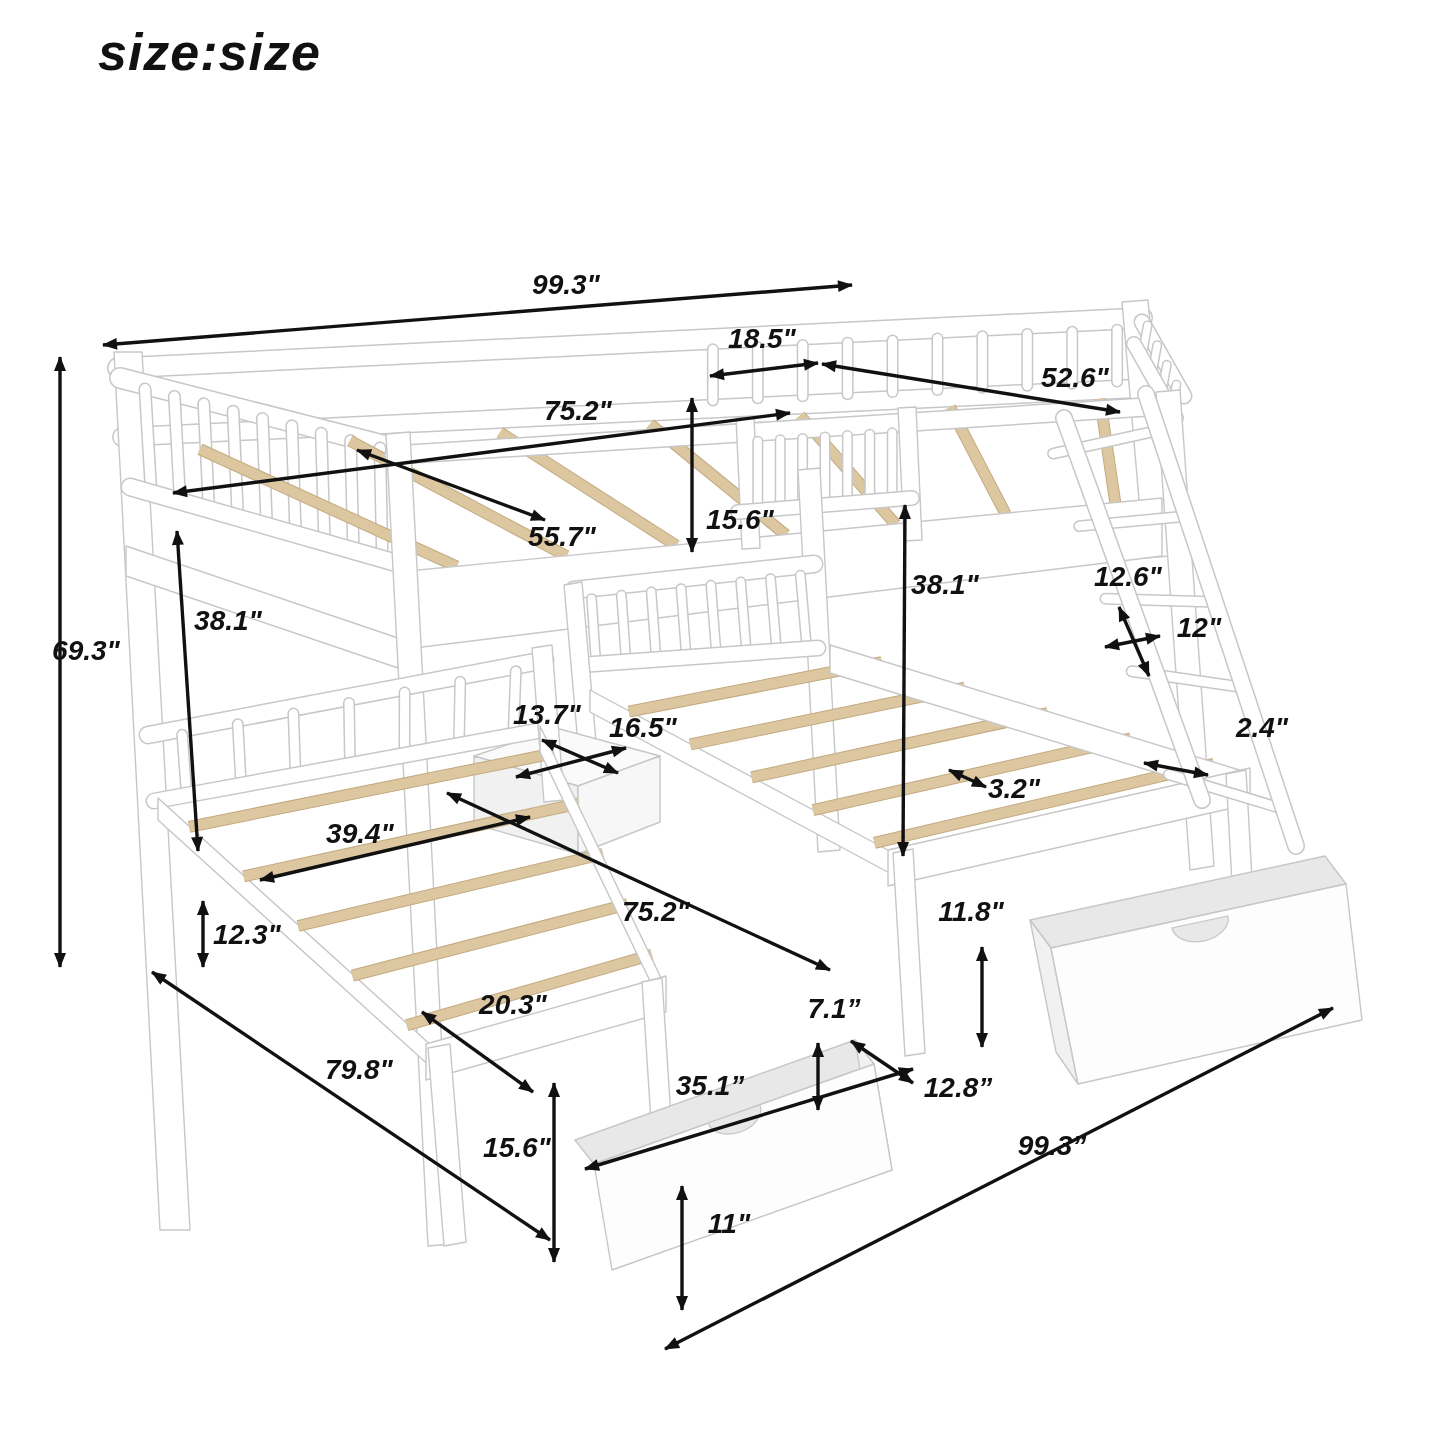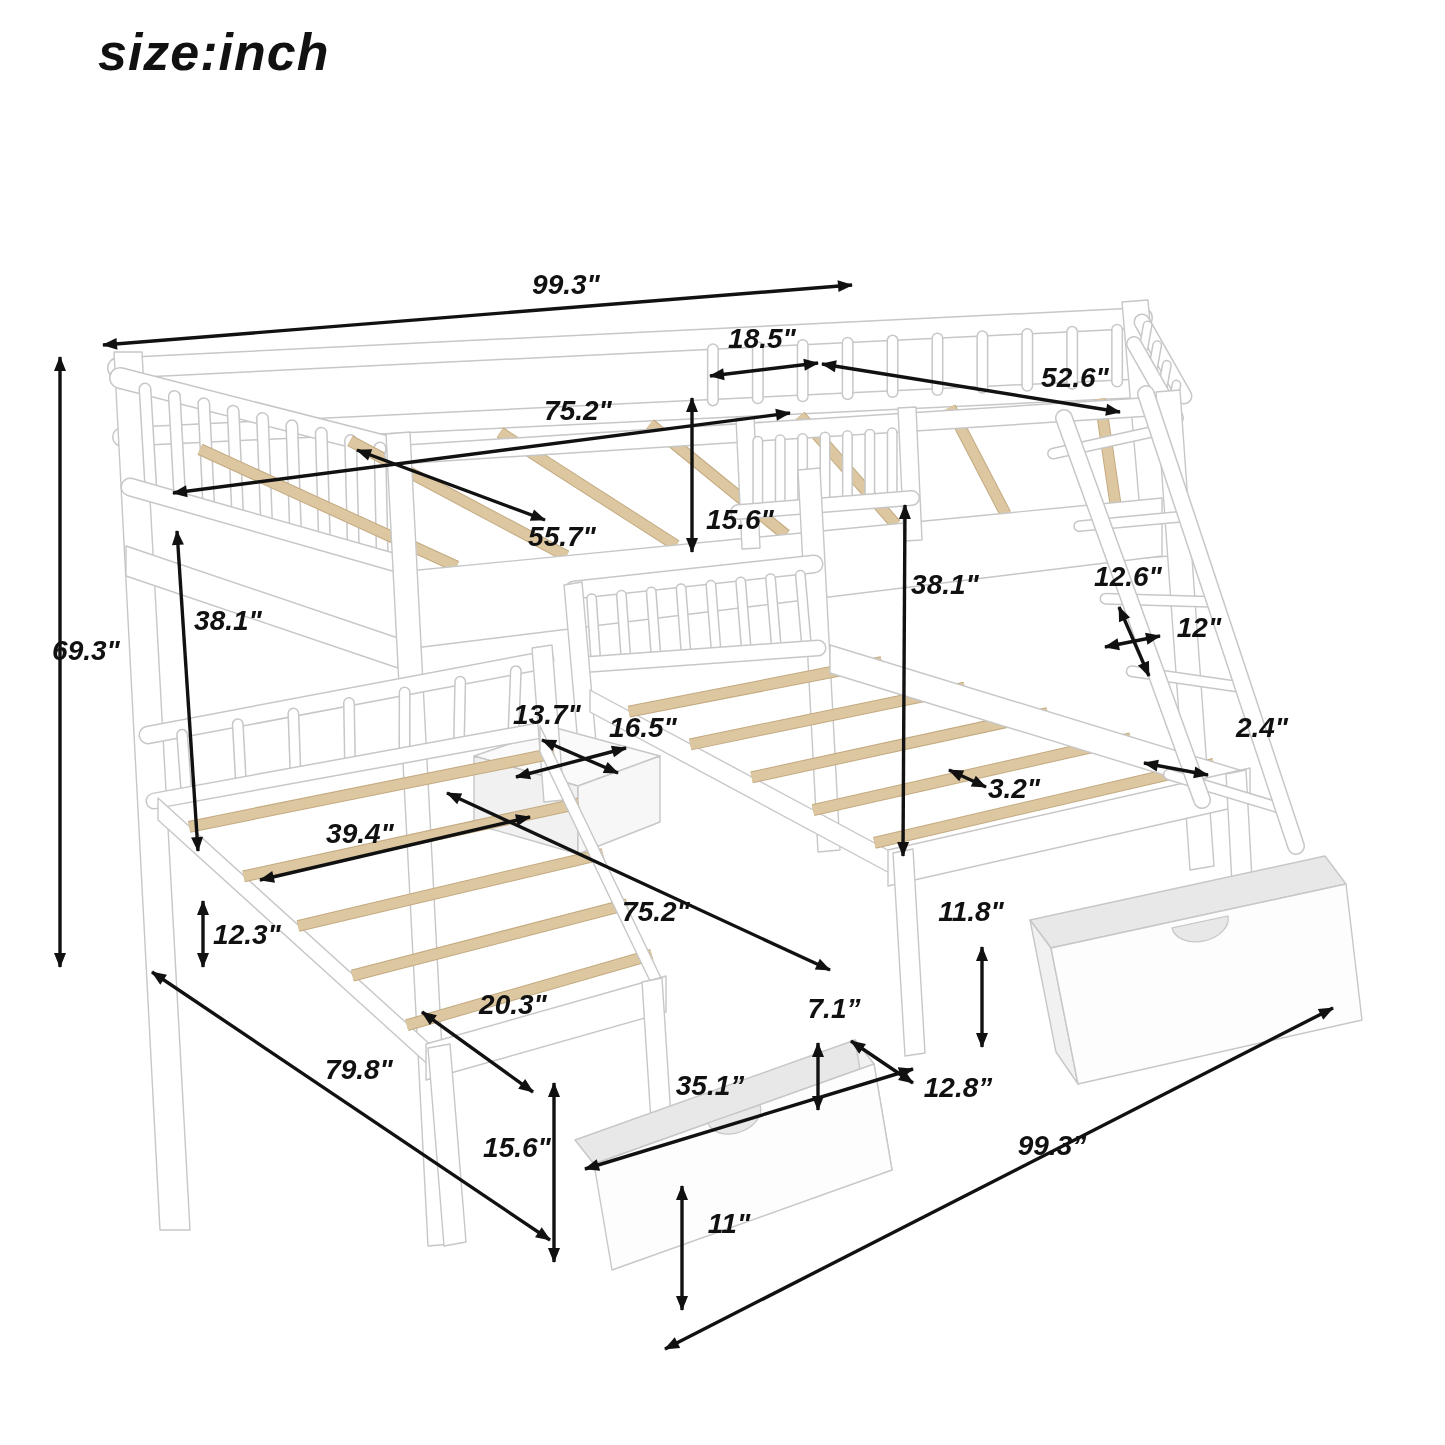--- a/index.html
+++ b/index.html
@@ -8,21 +8,21 @@
   #page-title{position:absolute;left:98px;top:22px;font-size:52px;font-weight:bold;
               font-style:italic;color:#111;letter-spacing:1px;}
   svg{position:absolute;left:0;top:0;}
   .dim-label{font-family:"Liberation Sans",sans-serif;font-weight:bold;font-style:italic;
              fill:#111;font-size:28px;}
 </style>
 </head>
 <body>
 
 <div id="stage">
-  <div id="page-title">size:inch</div>
+  <div id="page-title">size:size</div>
 
   <svg id="scene" width="1445" height="1445" viewBox="0 0 1445 1445">
     <defs>
       <marker id="arw" markerUnits="userSpaceOnUse" markerWidth="20" markerHeight="16" refX="15" refY="7" orient="auto-start-reverse">
         <path d="M1,1 L16,7 L1,13 z" fill="#111"></path>
       </marker>
     </defs>
     <g id="bed">
         <line x1="118" y1="368" x2="1142" y2="318" stroke="#c7c7c7" stroke-width="22" stroke-linecap="round"></line>
         <line x1="118" y1="368" x2="1142" y2="318" stroke="#fff" stroke-width="19" stroke-linecap="round"></line>

